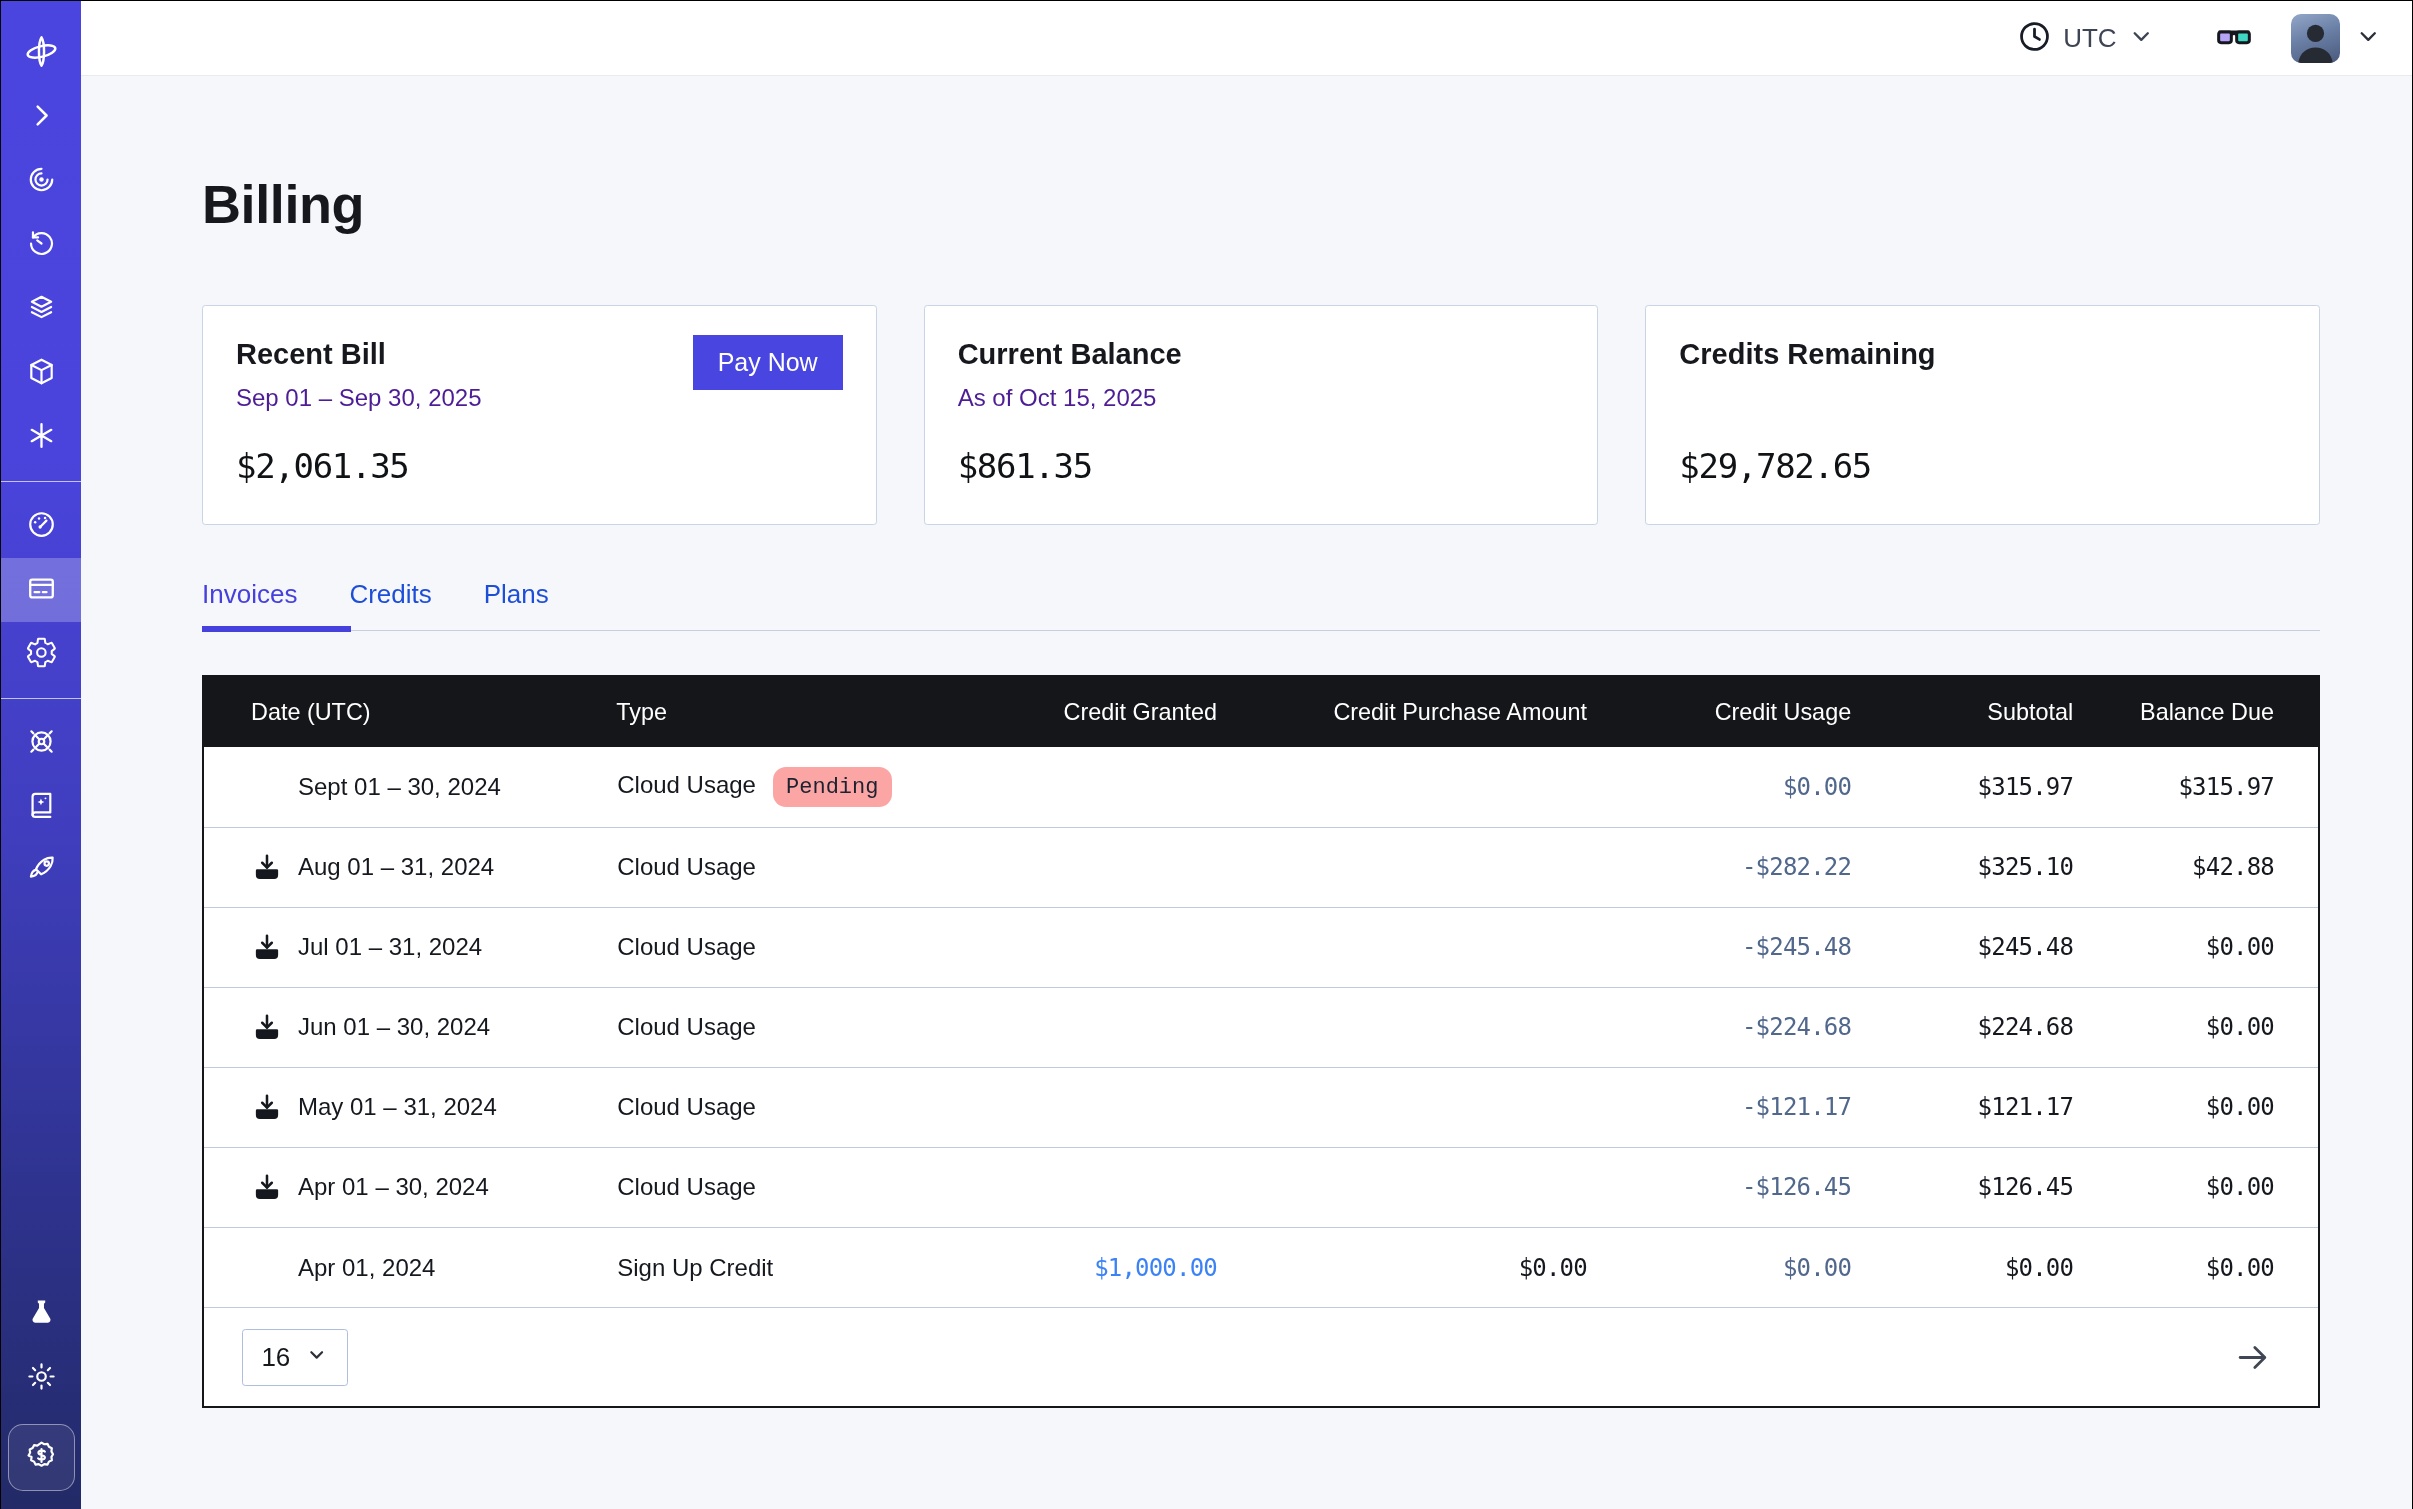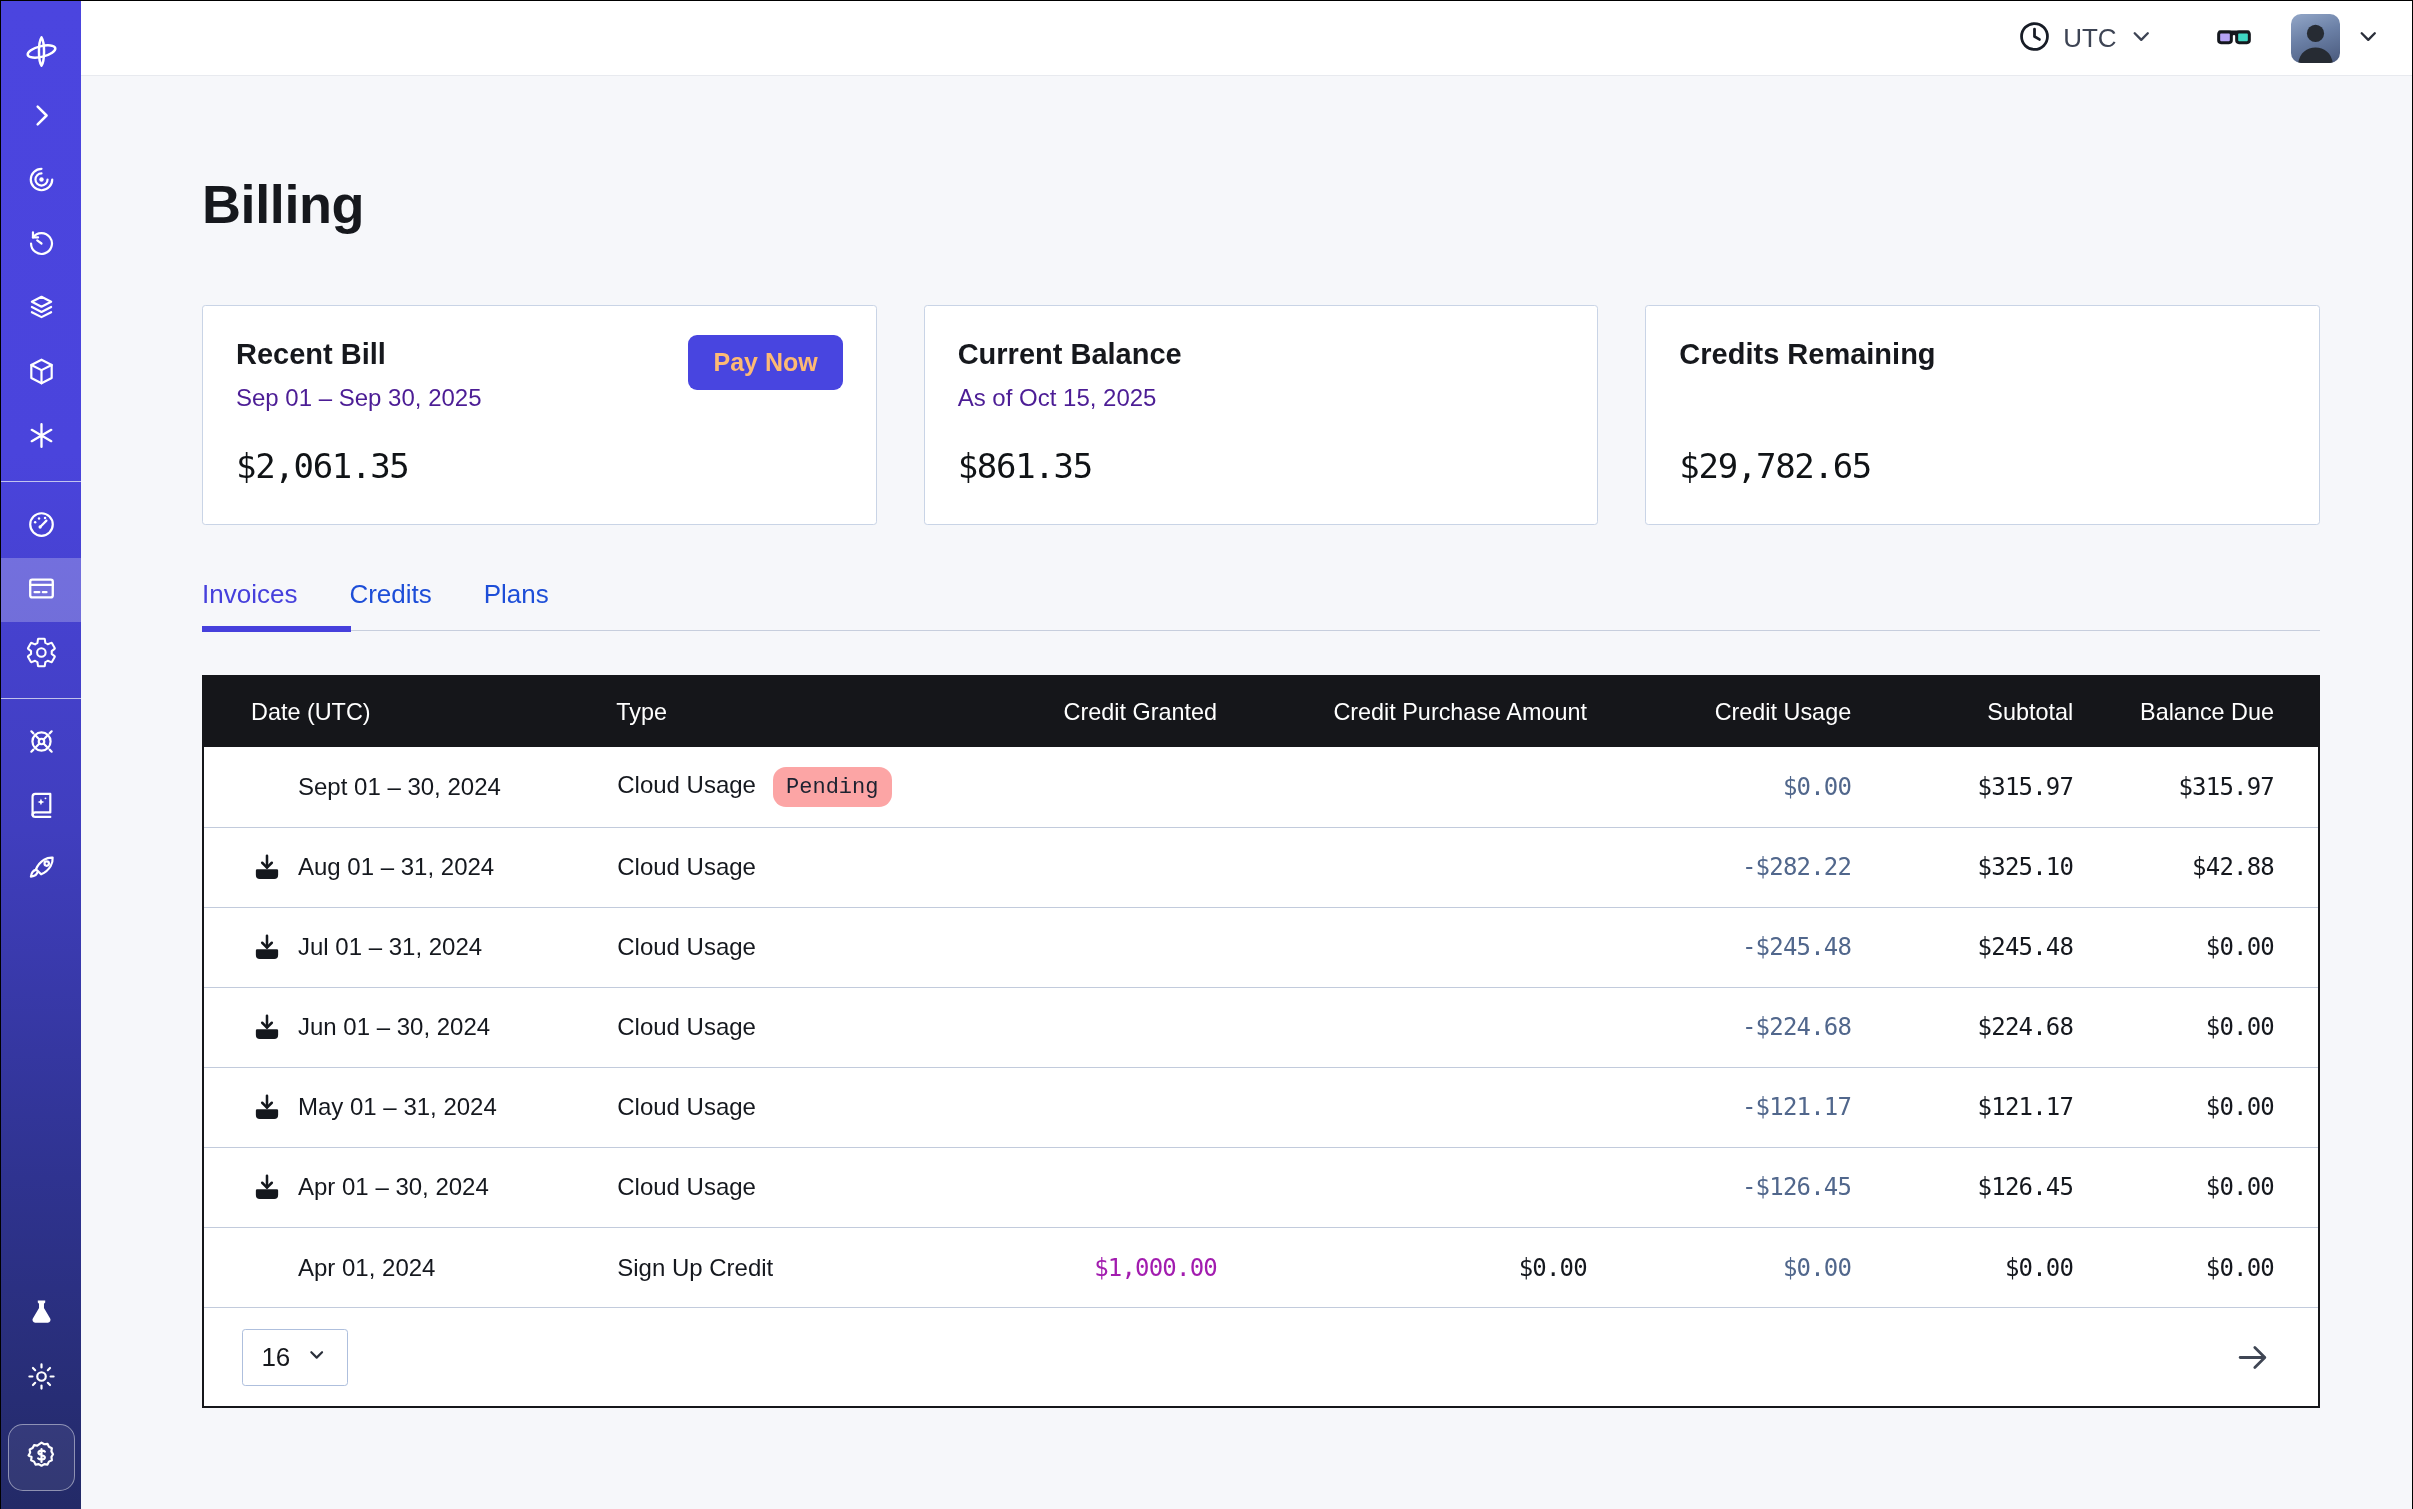--- a/index.html
+++ b/index.html
@@ -28,42 +28,42 @@
   
   .content { padding:0 92px 0 121px; flex:1; }
   .page-title { font-size:54px; font-weight:700; color:#16181d; margin:97px 0 0; letter-spacing:-0.4px; }
 
   .cards { display:flex; gap:47px; margin-top:70px; }
   .card { flex:1; background:#fff; border:1.7px solid #c9d4e6; border-radius:3.3px; padding:32px 33px 38px; }
   .card-head { display:flex; justify-content:space-between; align-items:flex-start; }
   .card-title { font-size:29px; font-weight:700; color:#16181d; }
   .card-sub { margin-top:13.4px; font-size:24px; color:#4c1d95; min-height:30px; }
   .card-amount { margin-top:32px; font-size:34px; font-family:"DejaVu Sans Mono",monospace; color:#101316; letter-spacing:-1.3px; }
-  .pay-btn { background:#4845e0; color:#fdba74; font-size:25px; padding:13.4px 25px; border:none; border-radius:9px; font-family:inherit; cursor:pointer; margin-top:-3.3px;font-weight:bold; }
+  .pay-btn { background:#4845e0; color:#ffffff; font-size:25px; padding:13.4px 25px; border:none; border-radius:0; font-family:inherit; cursor:pointer; margin-top:-3.3px; }
 
   .tabs { margin-top:54px; display:flex; border-bottom:1.7px solid #c7cedd; }
   .tab { font-size:26px; color:#1d4ed8; padding-bottom:20px; margin-right:52px; position:relative; cursor:pointer; }
   .tab.active { color:#4640dc; font-weight:500; }
   .tab.active::after { content:""; position:absolute; left:0; bottom:-1.7px; width:calc(100% + 54px); height:5.9px; background:#4640dc; }
 
   
   .table-wrap { margin-top:44px; background:#fff; border:2.5px solid #15161a; }
   table { width:100%; border-collapse:collapse; table-layout:fixed;padding-left:15px; }
   thead th { background:#15161a; color:#fff; font-weight:500; font-size:23.4px; height:70px; text-align:right; padding-right:44px; }
   th.h-date { text-align:left; padding-left:47px; padding-right:0; }
   th.h-type { text-align:left; padding-left:0; padding-right:0; }
   tbody td { font-size:24px; color:#15181e; height:80px; }
   tbody tr + tr { border-top:1.7px solid #c2cbdc; }
   .c-date { padding-left:47px; }
   .date-wrap { display:flex; align-items:center; gap:15px; }
   .dl-spacer { width:32px; flex:0 0 32px; height:32px; }
   .dl-btn { width:32px; flex:0 0 32px; height:32px; cursor:pointer; display:flex; }
   .c-num { text-align:right; font-family:"DejaVu Sans Mono",monospace; padding-right:44px; letter-spacing:-0.8px; }
   .c-usage { color:#51678c; }
-  .c-granted { color:#a21caf; }
+  .c-granted { color:#3b82f6; }
   .badge { background:#fca5a5; color:#1c2230; font-size:22px; padding:7.5px 13.4px; border-radius:13px; margin-left:16.7px; display:inline-block; font-family:Liberation Mono, monospace; }
 
   .table-footer { border-top:1.7px solid #c2cbdc; height:99px; display:flex; align-items:center; justify-content:space-between; padding:0 47px 0 38px; }
   .page-size { display:flex; align-items:center; gap:15px; border:1.7px solid #aebfdd; border-radius:3.3px; padding:11.7px 18.4px; font-size:26px; color:#16181d; background:#fff; cursor:pointer; }
   .pager { display:flex; gap:55px; align-items:center; }
   .pager-btn { display:flex; cursor:pointer; background:none; border:none; padding:0; }
 </style>
 </head>
 <body>
 

